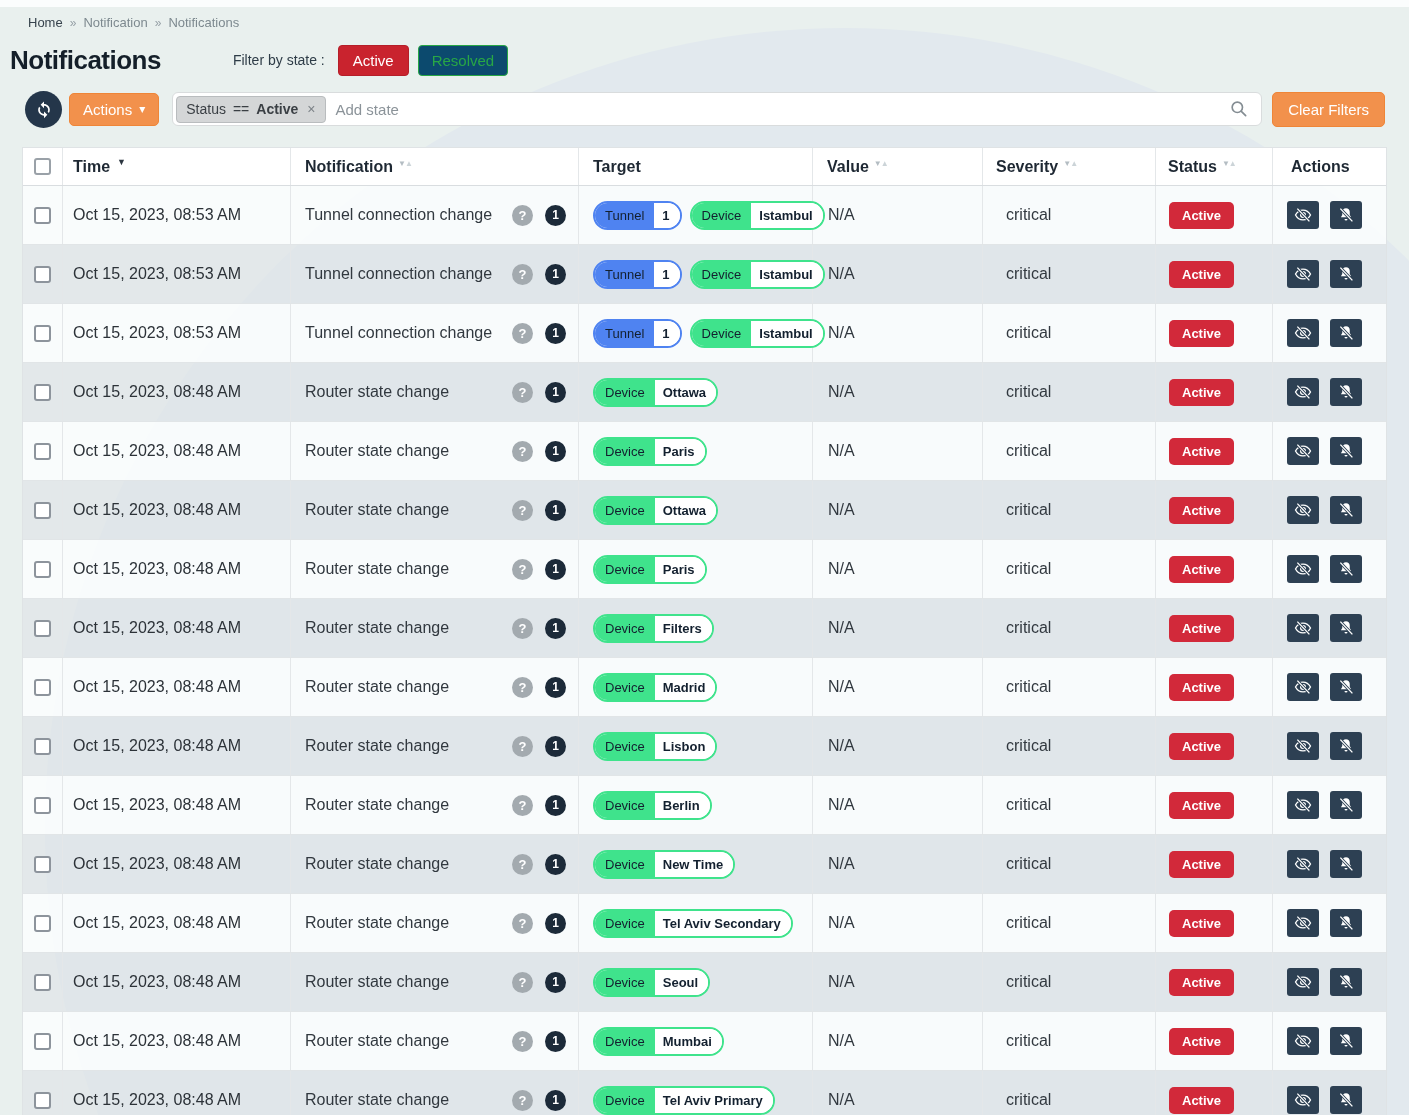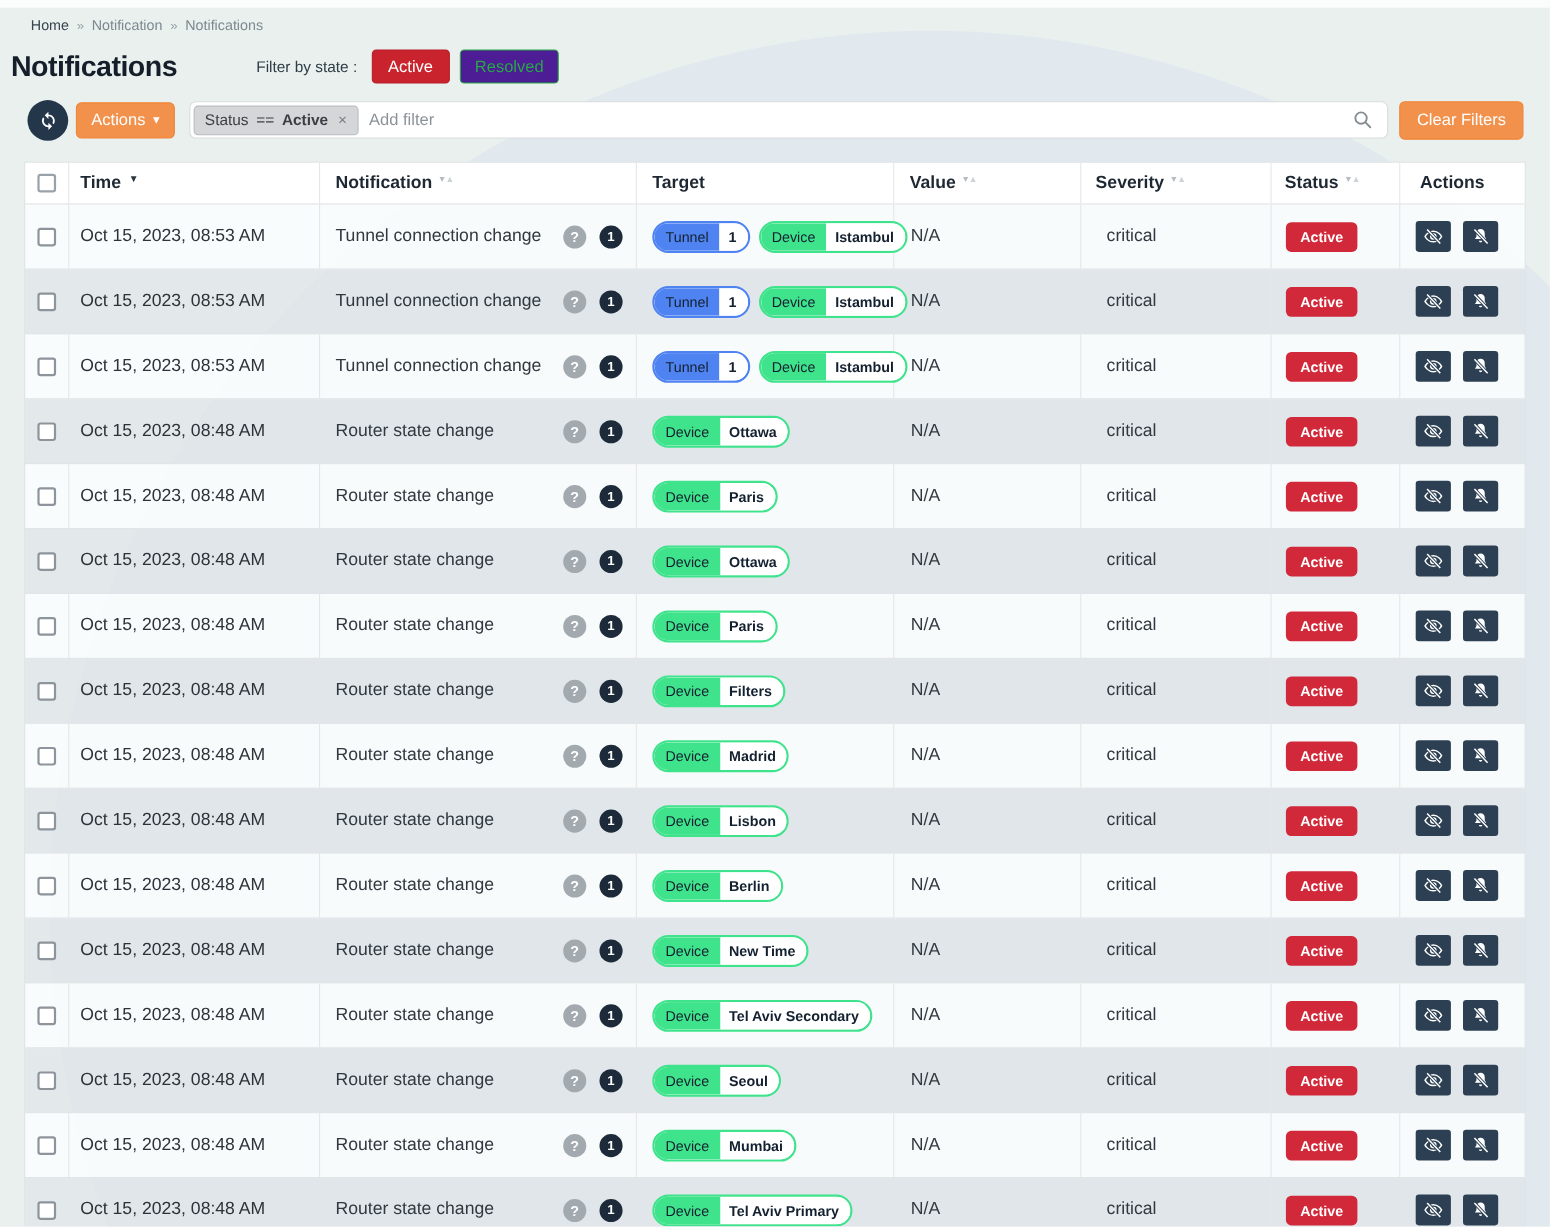--- a/index.html
+++ b/index.html
@@ -16,21 +16,21 @@
   .breadcrumb .crumb-home { color:#37434d;margin-left:20px; }
   .breadcrumb .sep { color:#97a1a7; font-size:12px; }
 
   
   .title-row { display:flex; align-items:center; margin:12px 0 0 10px; height:36px; }
   .page-title { font-size:26px; font-weight:bold; color:#141f29; letter-spacing:-0.5px; }
   .state-filter { display:flex; align-items:center; margin-left:72px; gap:9px; }
   .state-label { font-size:14px; color:#2e3c47; margin-right:4px; }
   .btn-state-active { border:1px solid #b51e29; background:#c9232e; color:#fff; font-size:15px;
       padding:6px 14px; border-radius:4px; cursor:pointer; font-family:inherit; }
-  .btn-state-resolved { border:1px solid #28a745; background:#4c1d95; color:#28a745; font-size:15px;
+  .btn-state-resolved { border:1px solid #28a745; background:#0c4a6e; color:#28a745; font-size:15px;
       padding:6px 13px; border-radius:4px; cursor:pointer; font-family:inherit; }
 
   
   .toolbar { display:flex; align-items:center; margin:13px 24px 0 25px; height:36px; }
   .refresh-btn { width:37px; height:37px; border-radius:50%; background:#24364a; border:none; cursor:pointer;
       display:flex; align-items:center; justify-content:center; flex:0 0 auto; }
   .actions-btn { margin-left:7px; background:#f2914c; border:1px solid #ef8537; color:#fff; font-size:15px;
       padding:7px 13px; border-radius:5px; cursor:pointer; font-family:inherit; display:flex; align-items:center; gap:7px; }
   .actions-caret { font-size:12px; line-height:1; }
   .filter-bar { flex:1; margin-left:13px; height:34px; background:#fff; border:1px solid #d9dcdd; border-radius:6px;
@@ -130,21 +130,21 @@
         <span>Actions</span>
         <span class="actions-caret">▾</span>
       </button>
       <div class="filter-bar">
         <div class="filter-chip">
           <span>Status</span>
           <span>==</span>
           <span class="chip-value">Active</span>
           <span class="chip-close">×</span>
         </div>
-        <span class="add-filter">Add filter</span>
+        <span class="add-filter">Add state</span>
         <span class="search-icon">
           <svg width="20" height="20" viewBox="0 0 24 24" fill="none">
               <circle cx="10" cy="10" r="6.2" stroke="#848d93" stroke-width="2"></circle>
               <line x1="14.8" y1="14.8" x2="20" y2="20" stroke="#848d93" stroke-width="2" stroke-linecap="round"></line>
             </svg>
         </span>
       </div>
       <button class="clear-filters-btn">Clear Filters</button>
     </div>
 

